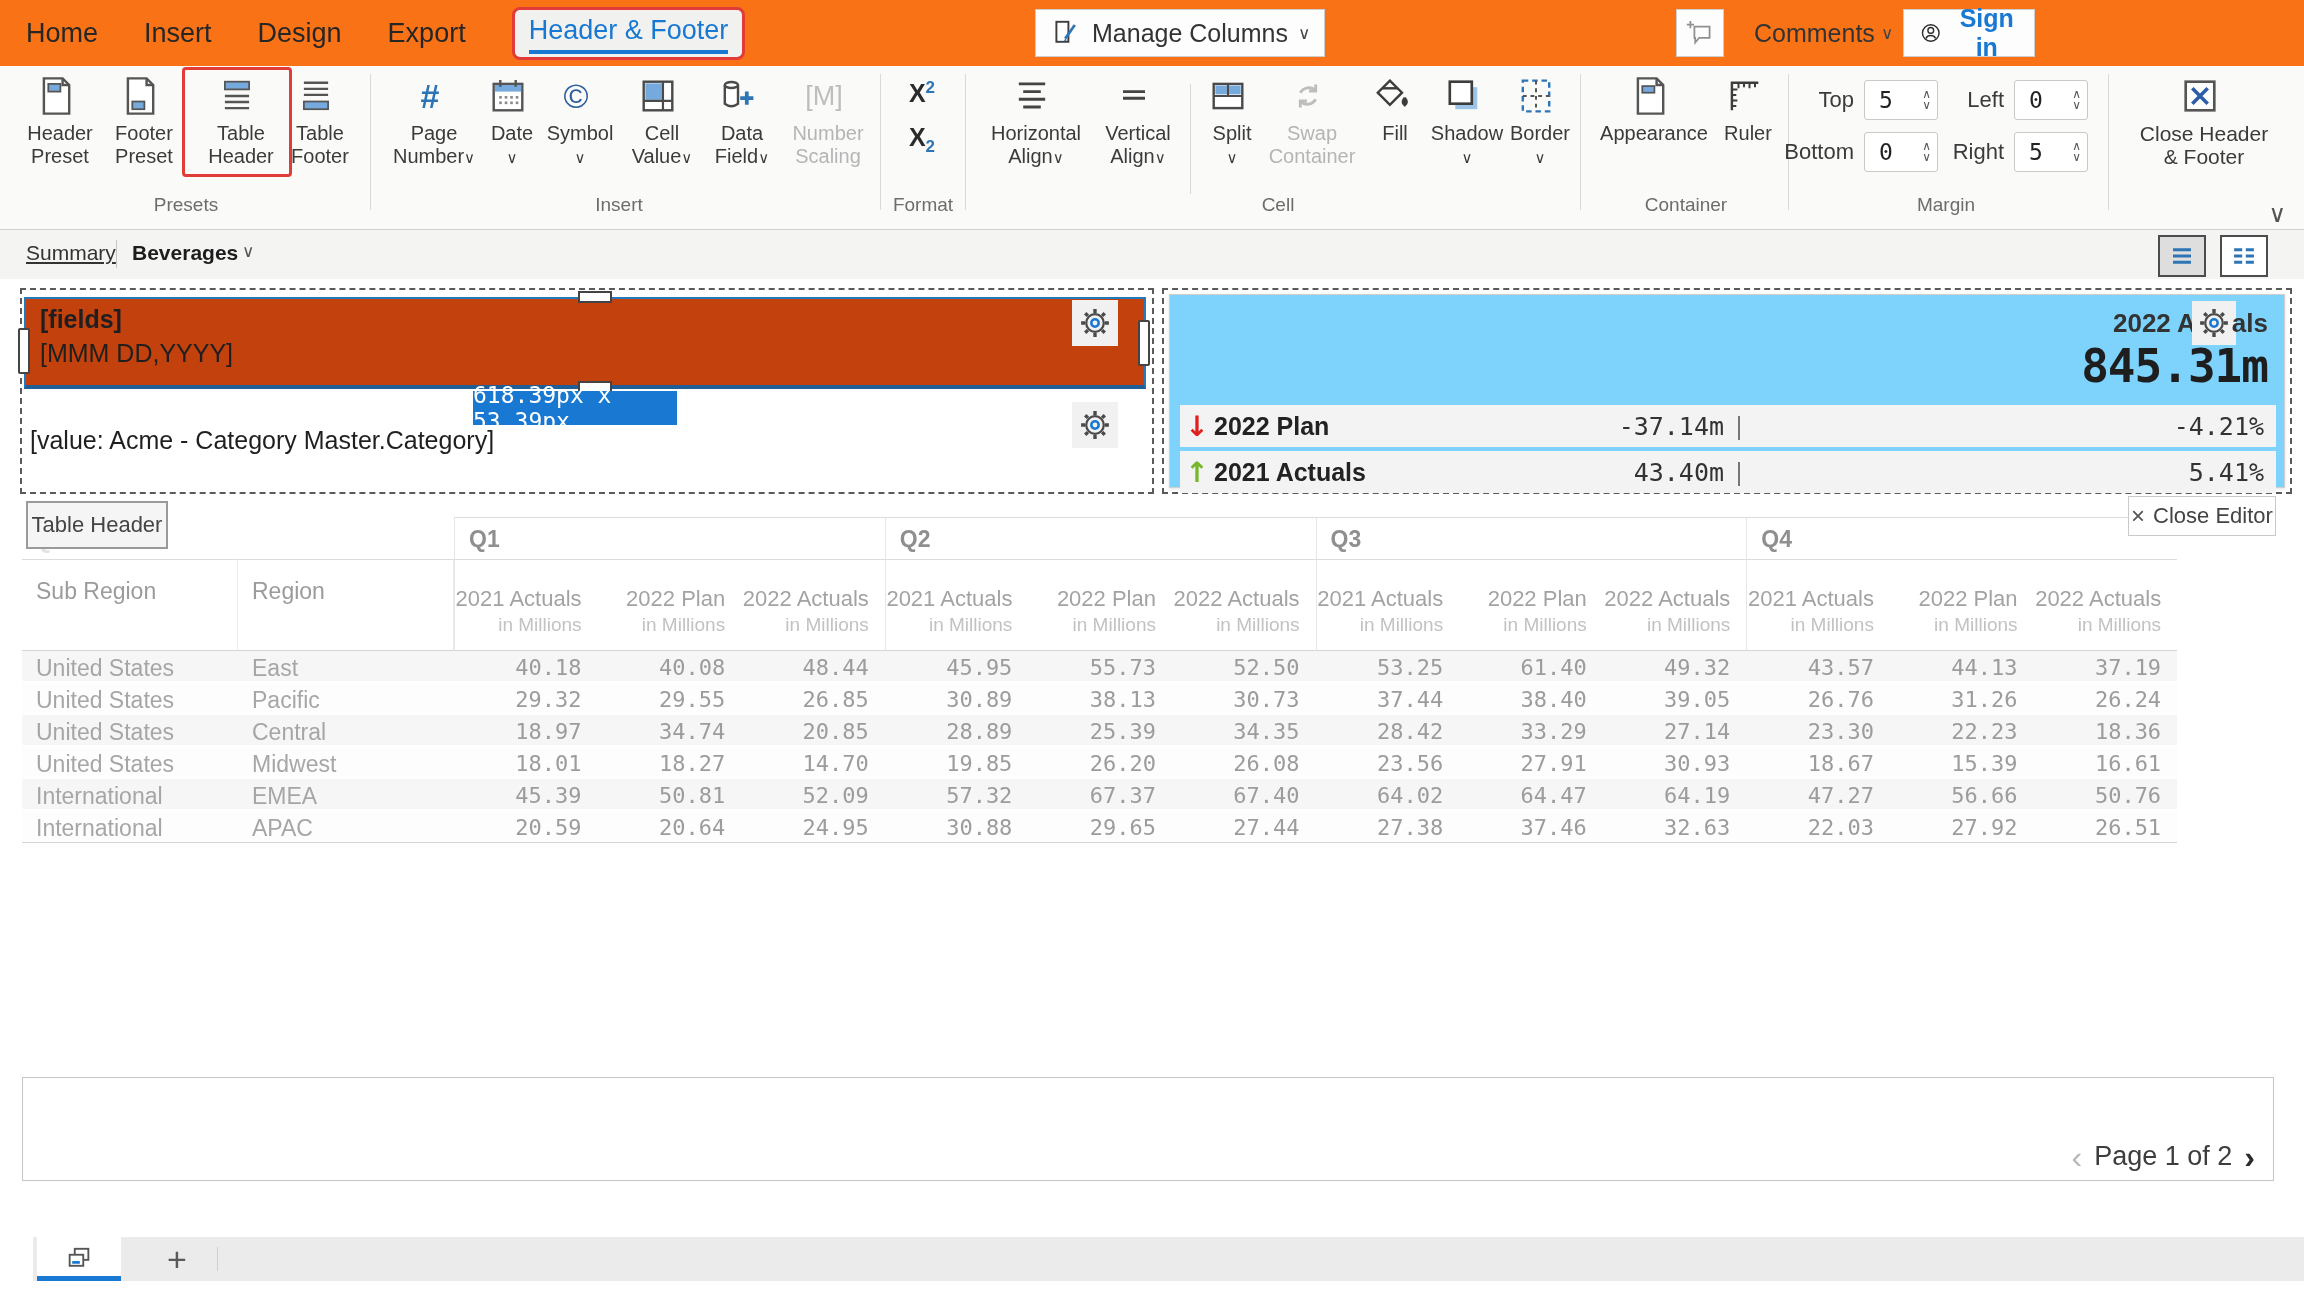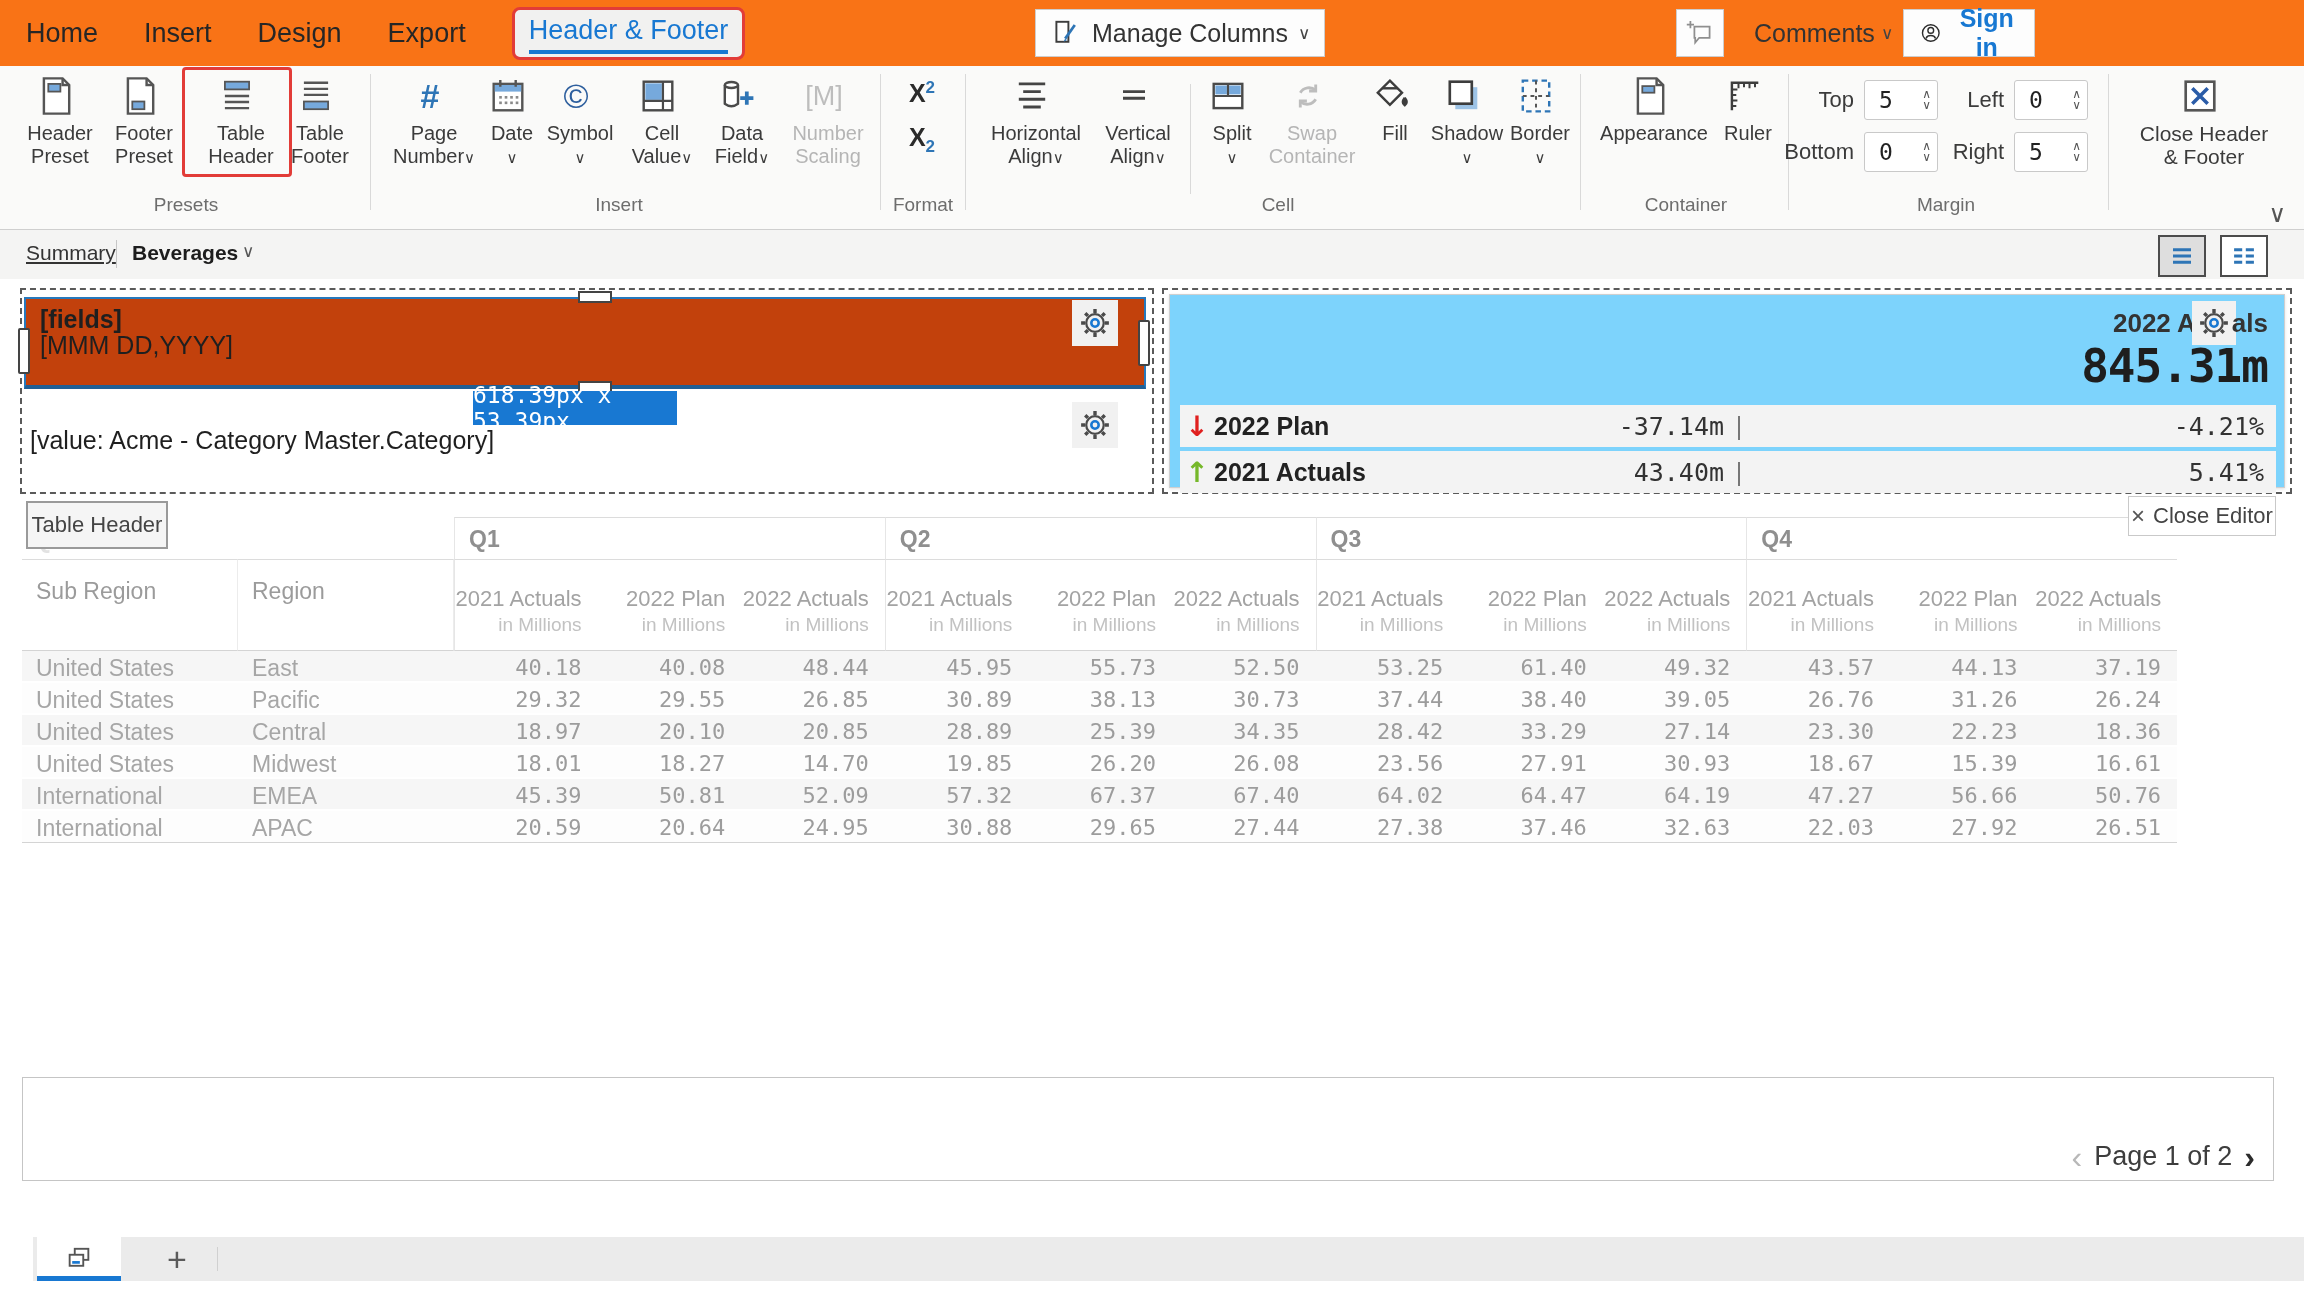--- a/index.html
+++ b/index.html
@@ -47,21 +47,21 @@
   .sheet-chev{position:absolute;left:242px;top:11px;font-size:17px;color:#555;}
   .vtoggle{position:absolute;top:5px;width:48px;height:42px;border:2px solid #4c4c4c;display:flex;align-items:center;justify-content:center;box-sizing:border-box;background:#fff;}
   .vtoggle.sel{background:#dedede;}
 
   
   .dashedA{position:absolute;left:20px;top:288px;width:1134px;height:206px;border:2px dashed #5a5a5a;box-sizing:border-box;}
   .dashedB{position:absolute;left:1162px;top:288px;width:1130px;height:206px;border:2px dashed #5a5a5a;box-sizing:border-box;}
   .cell1{position:absolute;left:24px;top:297px;width:1122px;height:92px;background:#c2410c;
     border:2px solid #2779bd;border-bottom:4px solid #205f95;box-sizing:border-box;}
   .cell1-t1{position:absolute;left:14px;top:6px;font-size:25px;font-weight:bold;color:#1f1f1f;}
-  .cell1-t2{position:absolute;left:14px;top:32px;font-size:25px;color:#1f1f1f;}
+  .cell1-t2{position:absolute;left:14px;top:40px;font-size:25px;color:#1f1f1f;}
   .gear{width:46px;height:46px;background:#f1f1f1;display:flex;align-items:center;justify-content:center;}
   .gear svg{width:34px;height:34px;}
   .g1{position:absolute;left:1072px;top:300px;}
   .g2{position:absolute;left:1072px;top:402px;}
   .h-handle{position:absolute;width:34px;height:12px;background:#fff;border:2px solid #444;box-sizing:border-box;}
   .v-handle{position:absolute;width:12px;height:46px;background:#fff;border:2px solid #444;border-radius:2px;box-sizing:border-box;}
   .tooltip{position:absolute;left:473px;top:391px;width:204px;height:34px;background:#1878d2;color:#fff;
     display:flex;align-items:center;justify-content:center;font-size:23px;z-index:5;}
   .cell2-text{position:absolute;left:30px;top:426px;font-size:25px;color:#1f1f1f;}
 
@@ -551,21 +551,21 @@
       <div class="v-cell mono r-even">30.73</div>
       <div class="v-cell mono r-even">37.44</div>
       <div class="v-cell mono r-even">38.40</div>
       <div class="v-cell mono r-even">39.05</div>
       <div class="v-cell mono r-even">26.76</div>
       <div class="v-cell mono r-even">31.26</div>
       <div class="v-cell mono r-even">26.24</div>
       <div class="v-cell t-left r-odd">United States</div>
       <div class="v-cell t-left r-odd">Central</div>
       <div class="v-cell mono r-odd">18.97</div>
-      <div class="v-cell mono r-odd">20.10</div>
+      <div class="v-cell mono r-odd">34.74</div>
       <div class="v-cell mono r-odd">20.85</div>
       <div class="v-cell mono r-odd">28.89</div>
       <div class="v-cell mono r-odd">25.39</div>
       <div class="v-cell mono r-odd">34.35</div>
       <div class="v-cell mono r-odd">28.42</div>
       <div class="v-cell mono r-odd">33.29</div>
       <div class="v-cell mono r-odd">27.14</div>
       <div class="v-cell mono r-odd">23.30</div>
       <div class="v-cell mono r-odd">22.23</div>
       <div class="v-cell mono r-odd">18.36</div>

